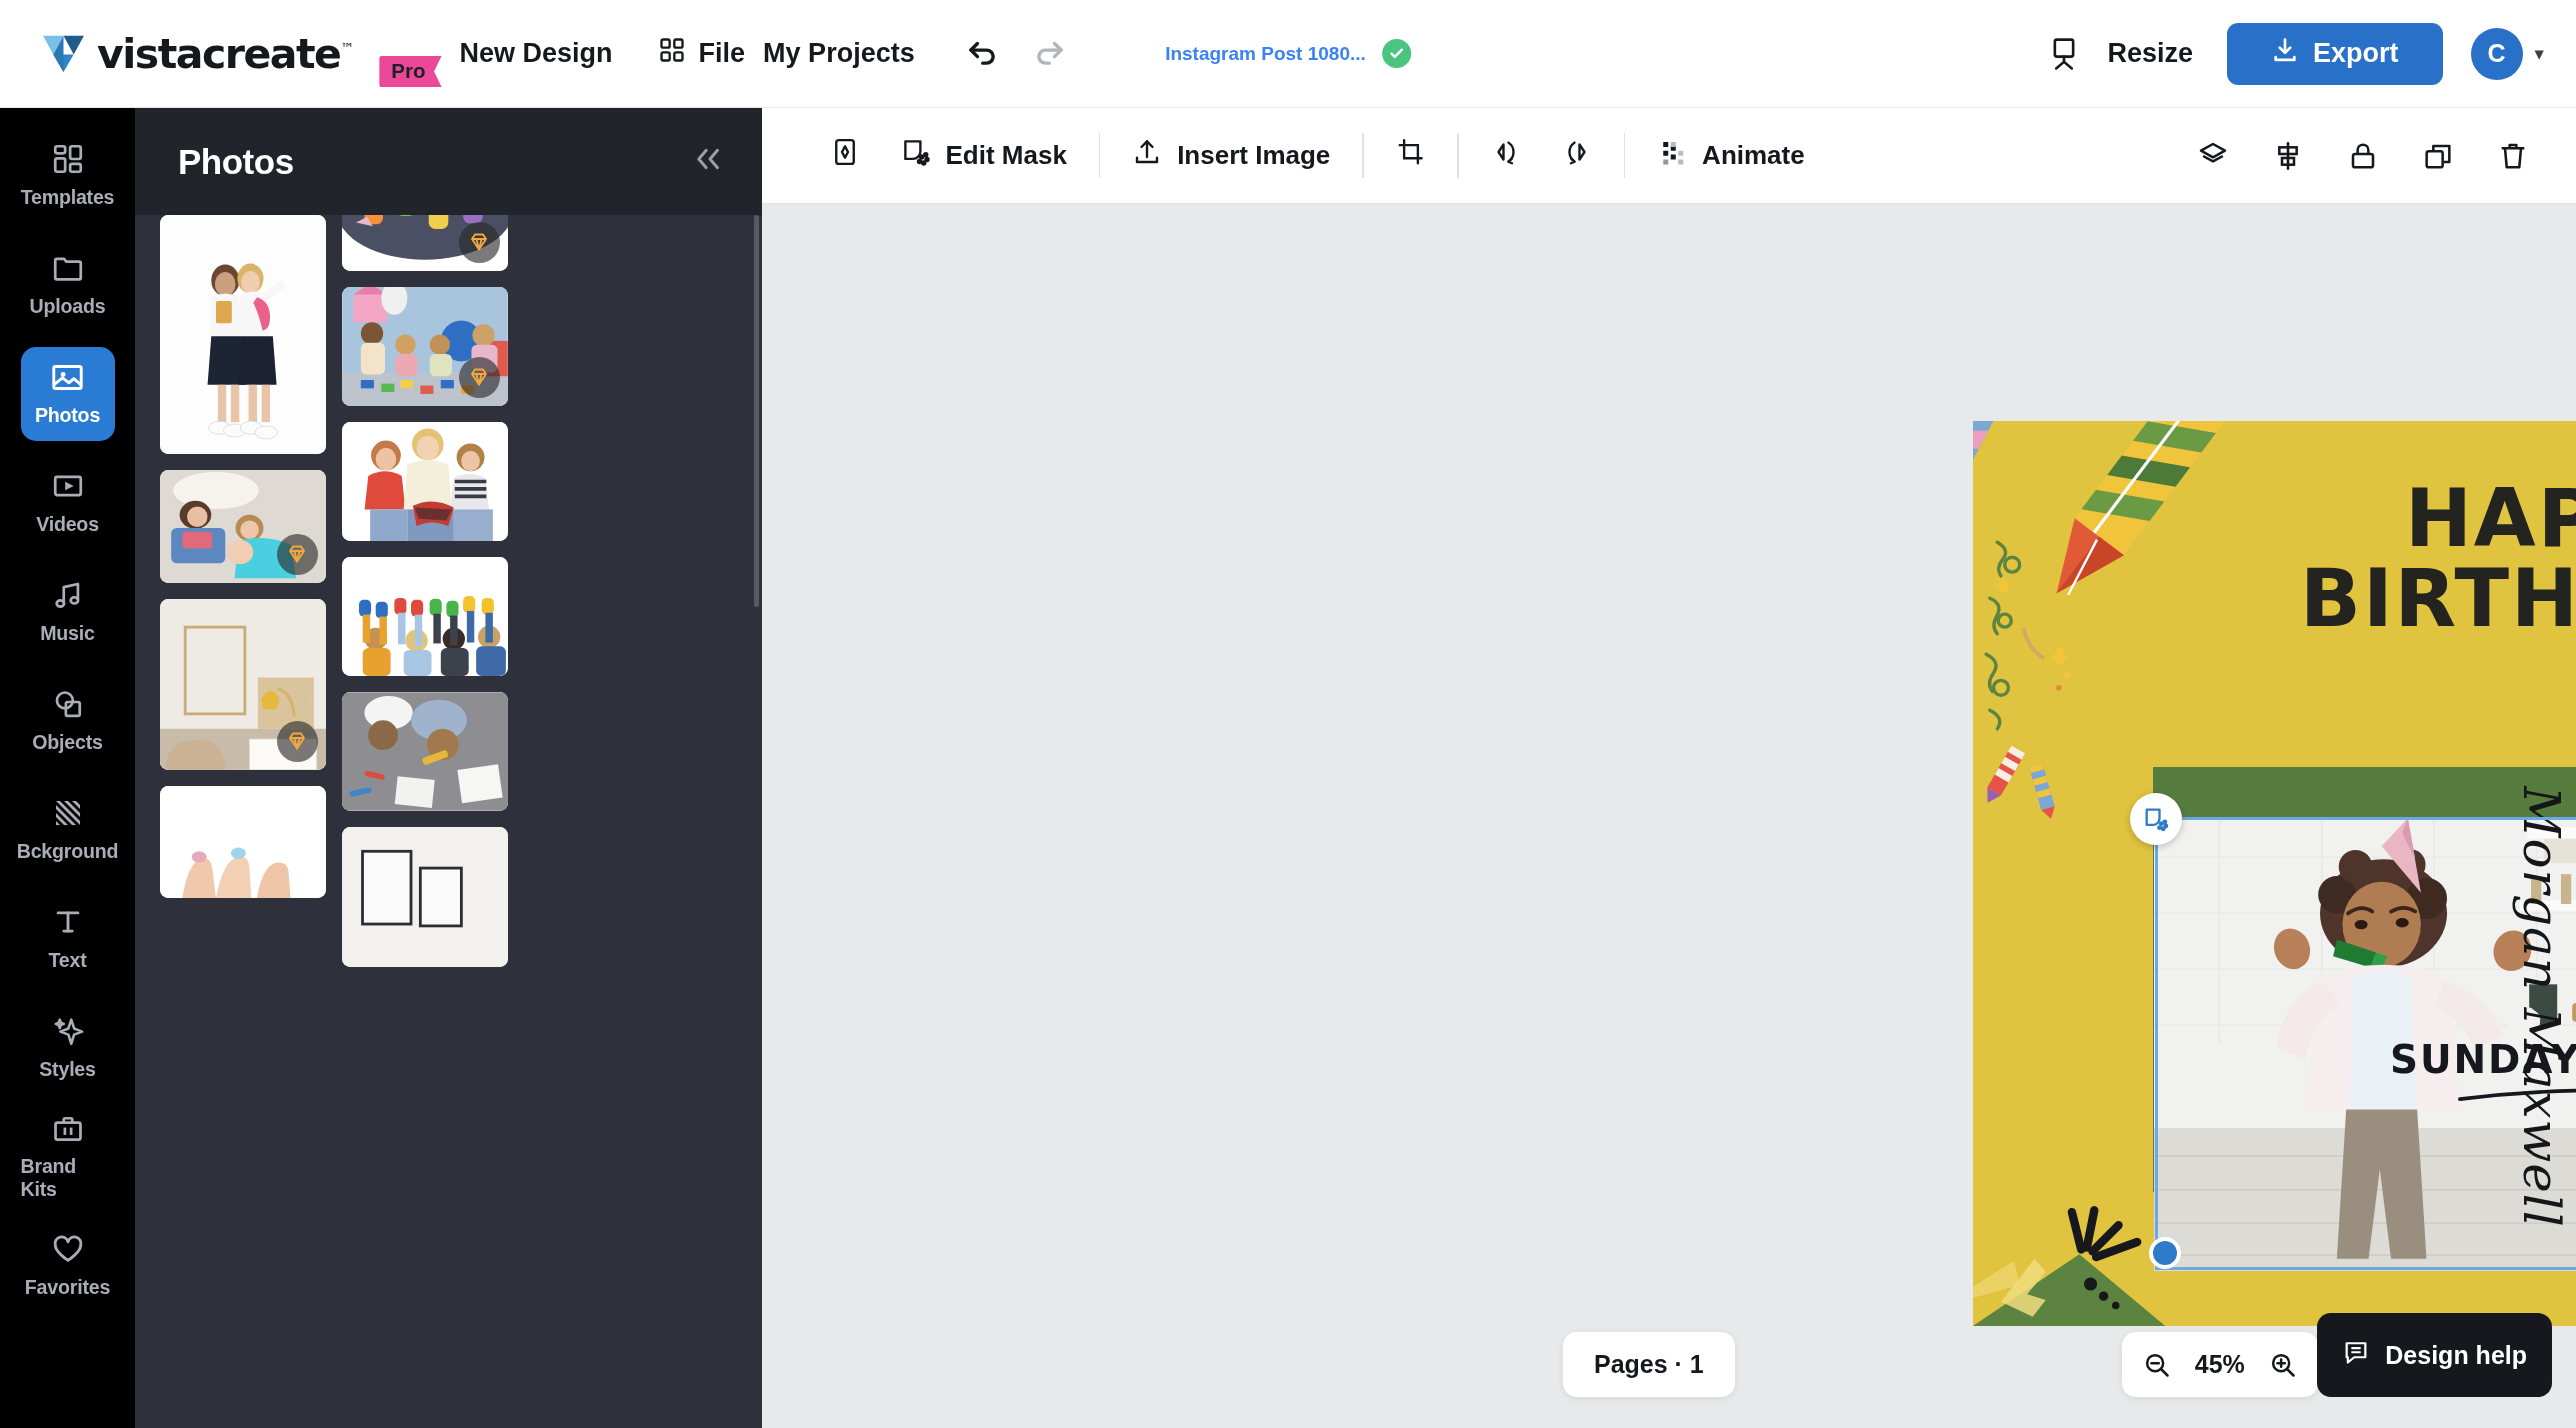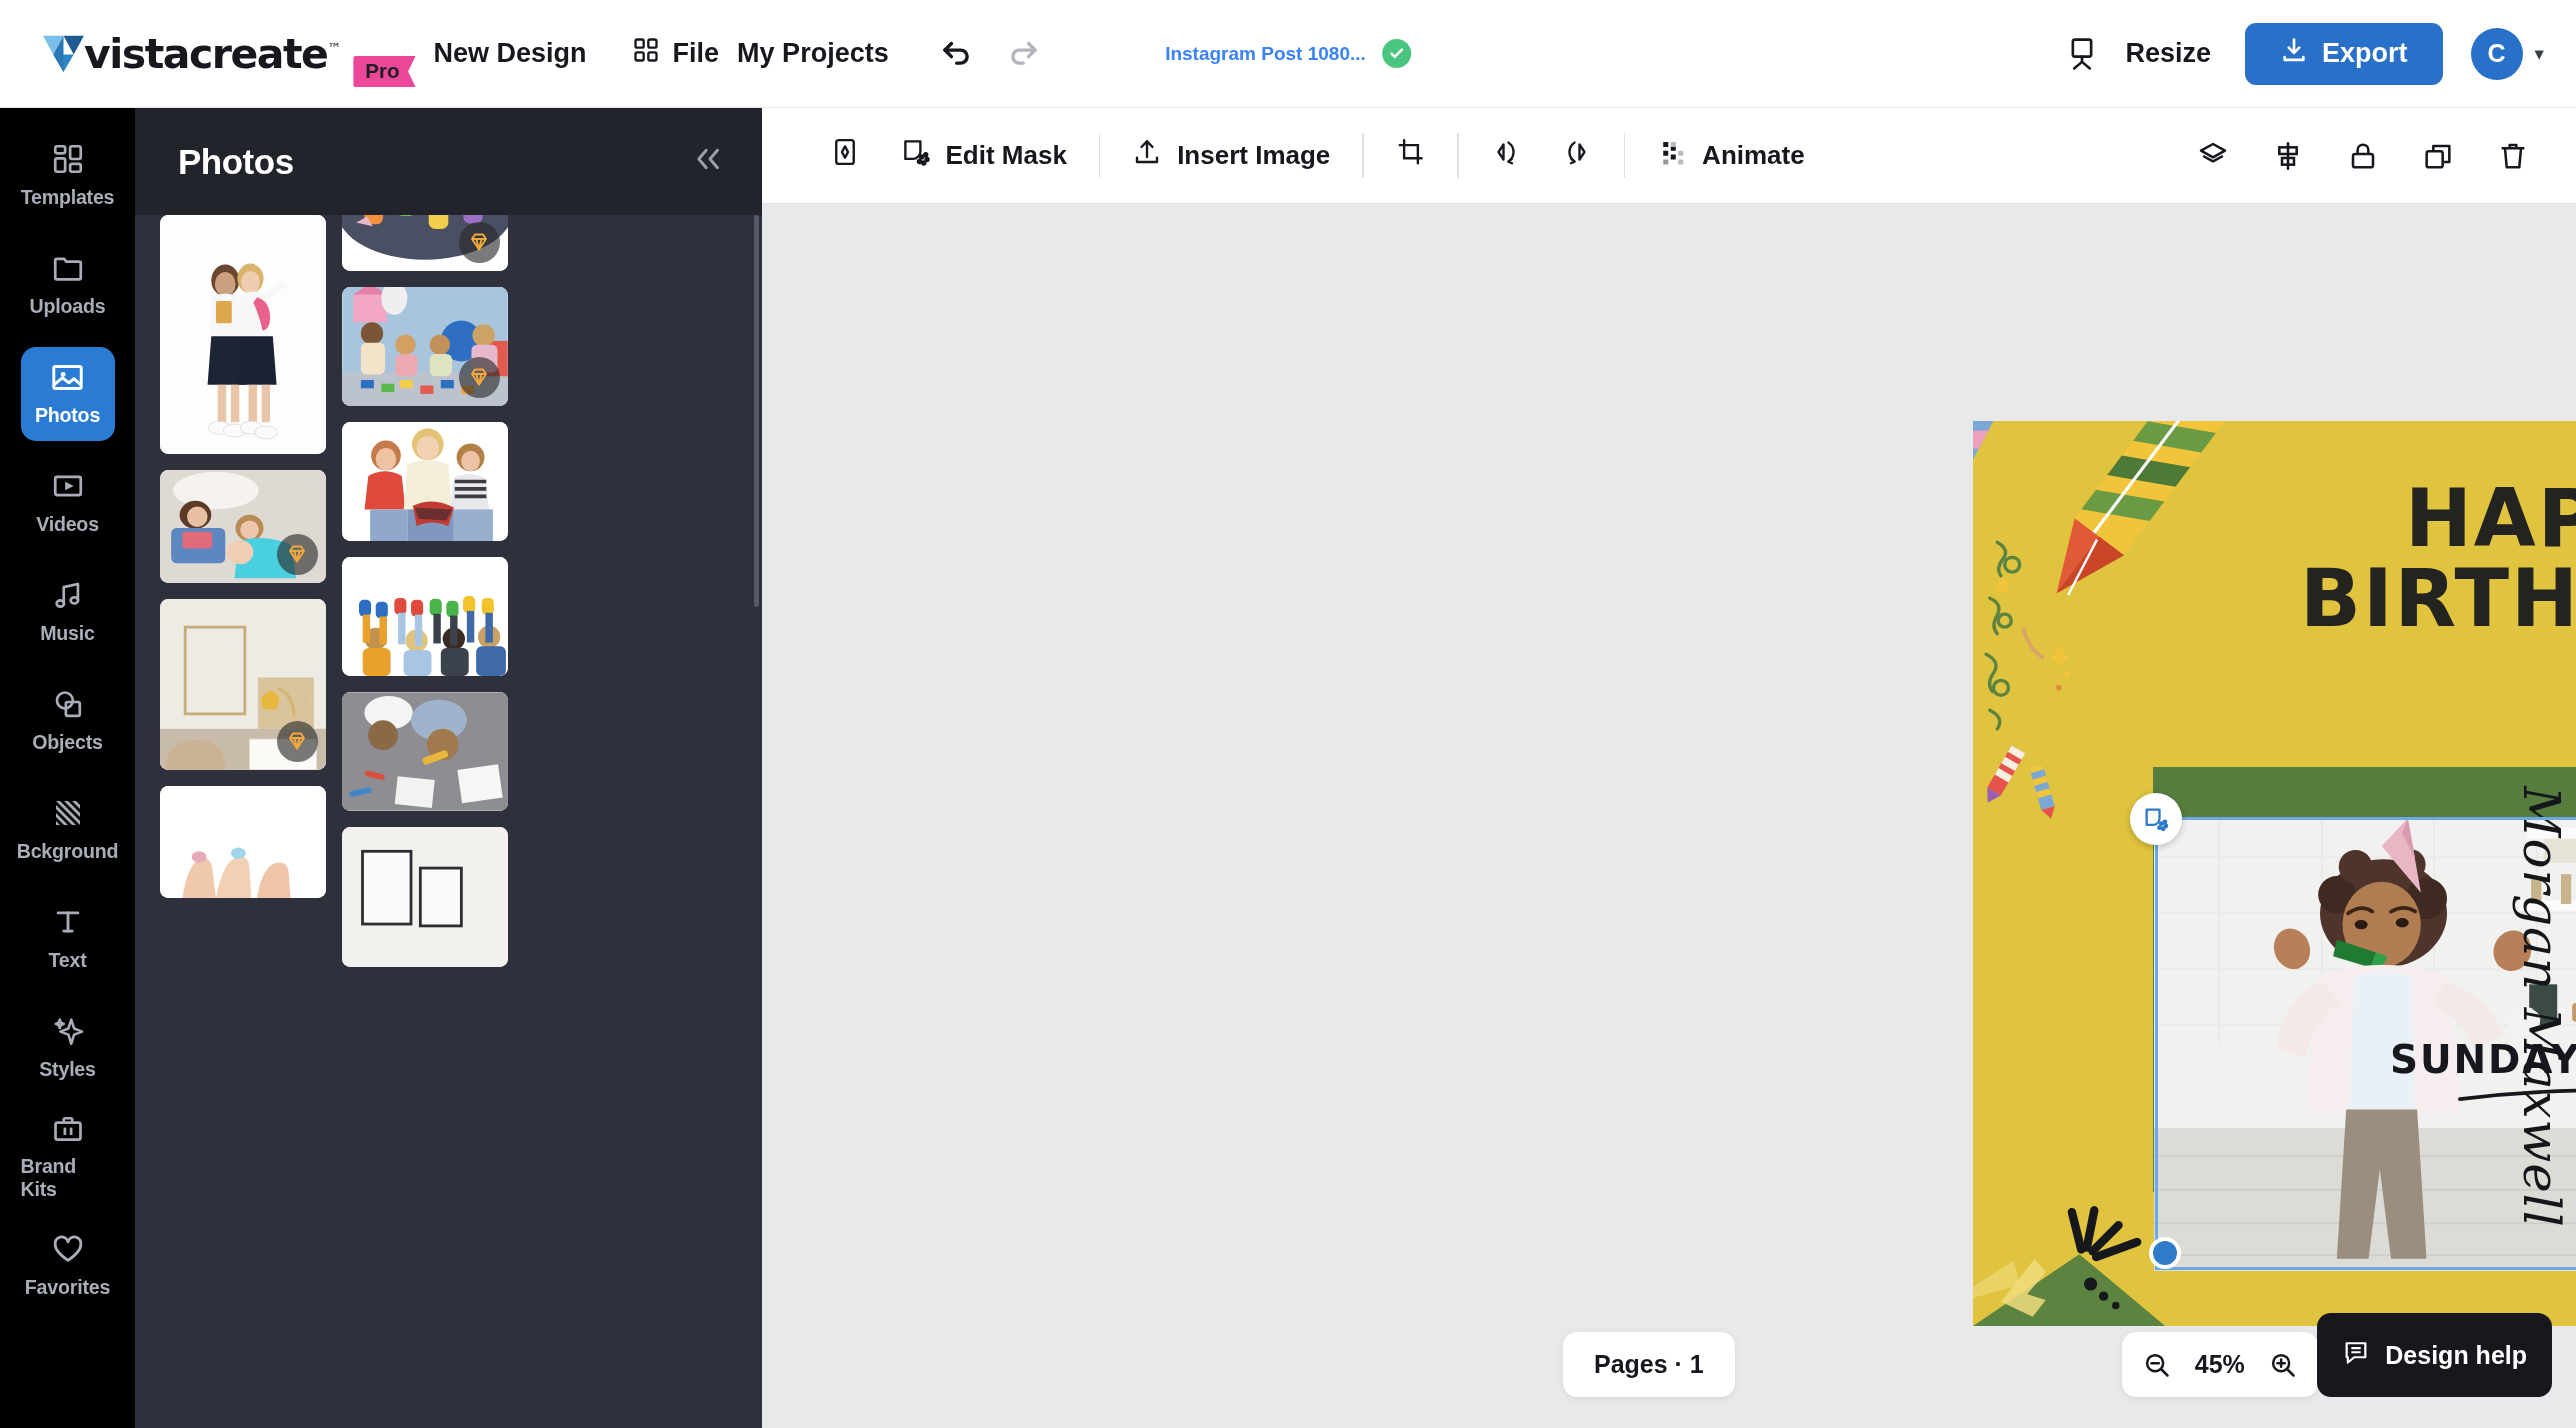--- a/index.html
+++ b/index.html
@@ -10,21 +10,21 @@
     -webkit-font-smoothing:antialiased;
   }
   .app { position:relative; width:2576px; height:1428px; display:flex; flex-direction:column; }
 
   
   .topbar {
     height:108px; background:#ffffff; display:flex; align-items:center;
     padding:0 32px 0 43px; position:relative; z-index:40; flex:0 0 108px;
     border-bottom:0.9px solid #e6e7ea;
   }
-  .logo-wrap { display:flex; align-items:center; }
+  .logo-wrap { display:flex; align-items:center; gap:13px; }
   .logo-mark { width:41px; height:39px; flex:0 0 41px; }
   .logo-text {
     font-size:41px; font-weight:bold; letter-spacing:-1.5px; color:#16181d;
     font-family:"DejaVu Sans", sans-serif;
   }
   .logo-tm { font-size:14px; vertical-align:super; font-weight:normal; letter-spacing:0; }
   .pro-badge {
     background:#ec4899; color:#1d1f24; font-size:20.5px; font-weight:bold;
     padding:4.7px 16px 5.6px 12px; margin-left:12px; line-height:1;
     clip-path: polygon(0 0, 100% 0, 88% 50%, 100% 100%, 0 100%);
@@ -48,21 +48,21 @@
     width:29px;height:29px;border-radius:50%;background:#49c57f;
     display:flex;align-items:center;justify-content:center;
   }
   .topbar-right { margin-left:auto; display:flex; align-items:center; gap:0; }
   .resize-btn {
     font-size:27px; font-weight:bold; color:#16181d; cursor:pointer;
     margin:0 34px 0 28px; white-space:nowrap;
   }
   .export-btn {
     background:#2970c8; color:#fff; font-size:27px; font-weight:bold;
-    border:none; border-radius:11.2px; height:62px; padding:0 35px;
+    border:none; border-radius:11.2px; height:62px; padding:0 44px;
     display:flex; align-items:center; gap:14px; cursor:pointer; white-space:nowrap;
   }
   .avatar-wrap { display:flex; align-items:center; gap:12px; margin-left:28px; cursor:pointer; }
   .avatar {
     width:52px;height:52px;border-radius:50%;background:#2970c8;color:#fff;
     font-size:25px;font-weight:bold;display:flex;align-items:center;justify-content:center;
   }
   .caret-down { color:#3b3f46; font-size:18.7px; }
 
   

